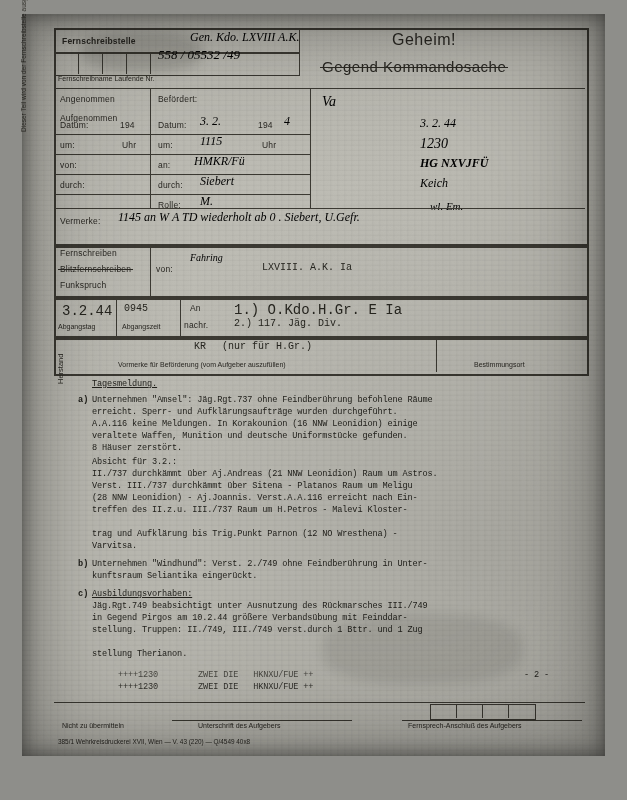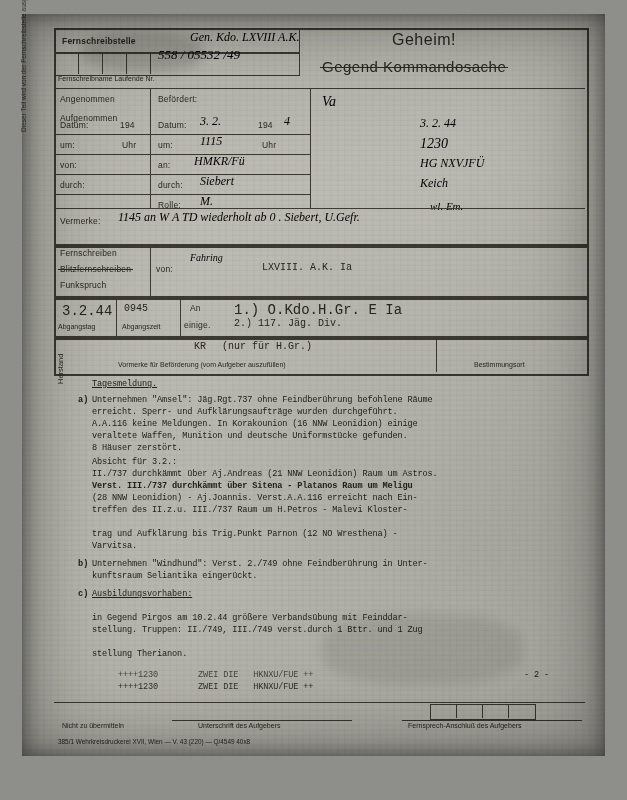--- a/index.html
+++ b/index.html
@@ -109,21 +109,21 @@
     <div class="pr lbl" style="position:absolute;left:136px;top:166px;">durch:</div>
     <div class="hand" style="position:absolute;left:178px;top:160px;font-size:12px;">Siebert</div>
     <div class="hl" style="left:128px;top:180px;width:160px;"></div>
 
     <div class="pr lbl" style="position:absolute;left:136px;top:186px;">Rolle:</div>
     <div class="hand" style="position:absolute;left:178px;top:180px;font-size:12px;">M.</div>
 
     <div class="hand" style="position:absolute;left:300px;top:80px;font-size:14px;">Va</div>
     <div class="hand" style="position:absolute;left:398px;top:102px;font-size:12px;">3. 2.   44</div>
     <div class="hand" style="position:absolute;left:398px;top:122px;font-size:14px;font-style:italic;">1230</div>
-    <div class="hand" style="position:absolute;left:398px;top:142px;font-size:12px;">HG NXVJFÜ</div>
+    <div class="hand" style="position:absolute;left:398px;top:142px;font-size:12px;font-weight:bold;">HG NXVJFÜ</div>
     <div class="hand" style="position:absolute;left:398px;top:162px;font-size:12px;">Keich</div>
     <div class="hand" style="position:absolute;left:408px;top:186px;font-size:11px;">wl. Em.</div>
 
     <div class="hl" style="left:32px;top:194px;width:531px;"></div>
     <div class="pr lbl" style="position:absolute;left:38px;top:202px;">Vermerke:</div>
     <div class="hand" style="position:absolute;left:96px;top:196px;font-size:12px;">1145 an W A TD wiederholt ab 0 .       Siebert, U.Gefr.</div>
 
     <div class="box thick" style="left:32px;top:230px;width:531px;height:52px;"></div>
     <div class="vl" style="left:128px;top:230px;height:52px;"></div>
     <div class="pr lbl" style="position:absolute;left:38px;top:234px;">Fernschreiben</div>
@@ -134,21 +134,21 @@
     <div class="mono" style="position:absolute;left:240px;top:248px;font-size:10px;">LXVIII. A.K. Ia</div>
 
     <div class="box thick" style="left:32px;top:282px;width:531px;height:40px;"></div>
     <div class="vl" style="left:94px;top:282px;height:40px;"></div>
     <div class="vl" style="left:158px;top:282px;height:40px;"></div>
     <div class="mono" style="position:absolute;left:40px;top:289px;font-size:14px;">3.2.44</div>
     <div class="mono" style="position:absolute;left:102px;top:289px;font-size:10px;">0945</div>
     <div class="pr lbl-s" style="position:absolute;left:36px;top:309px;">Abgangstag</div>
     <div class="pr lbl-s" style="position:absolute;left:100px;top:309px;">Abgangszeit</div>
     <div class="pr lbl" style="position:absolute;left:168px;top:289px;">An</div>
-    <div class="pr lbl" style="position:absolute;left:162px;top:306px;">einige.</div>
+    <div class="pr lbl" style="position:absolute;left:162px;top:306px;">nachr.</div>
     <div class="mono" style="position:absolute;left:212px;top:288px;font-size:14px;">1.)  O.Kdo.H.Gr. E Ia</div>
     <div class="mono" style="position:absolute;left:212px;top:304px;font-size:10px;">2.)  117. Jäg. Div.</div>
 
     <div class="box thick" style="left:32px;top:322px;width:531px;height:36px;"></div>
     <div class="vl" style="left:414px;top:322px;height:36px;"></div>
     <div class="mono" style="position:absolute;left:172px;top:327px;font-size:10px;">KR</div>
     <div class="mono" style="position:absolute;left:200px;top:327px;font-size:10px;">(nur für H.Gr.)</div>
     <div class="pr lbl-s" style="position:absolute;left:96px;top:347px;">Vormerke für Beförderung (vom Aufgeber auszufüllen)</div>
     <div class="pr lbl-s" style="position:absolute;left:452px;top:347px;">Bestimmungsort</div>
 
@@ -157,32 +157,33 @@
     <div class="bodyline" style="position:absolute;left:70px;top:365px;text-decoration:underline;">Tagesmeldung.</div>
 
     <div class="markleft" style="left:56px;top:381px;">a)</div>
     <div class="bodyline para" style="left:70px;top:381px;">Unternehmen "Amsel": Jäg.Rgt.737 ohne Feindberührung befohlene Räume</div>
     <div class="bodyline para" style="left:70px;top:393px;">erreicht. Sperr- und Aufklärungsaufträge wurden durchgeführt.</div>
     <div class="bodyline para" style="left:70px;top:405px;">A.A.116 keine Meldungen. In Korakounion (16 NNW Leonidion) einige</div>
     <div class="bodyline para" style="left:70px;top:417px;">veraltete Waffen, Munition und deutsche Uniformstücke gefunden.</div>
     <div class="bodyline para" style="left:70px;top:429px;">8 Häuser zerstört.</div>
     <div class="bodyline para" style="left:70px;top:443px;">Absicht für 3.2.:</div>
     <div class="bodyline para" style="left:70px;top:455px;">II./737 durchkämmt über Aj.Andreas (21 NNW Leonidion) Raum um Astros.</div>
-    <div class="bodyline para" style="left:70px;top:467px;font-weight:bold;">Verst. III./737 durchkämmt über Sitena - Platanos Raum um Meligu</div>
+    <div class="bodyline para" style="left:70px;top:467px;">Verst. III./737 durchkämmt über Sitena - Platanos Raum um Meligu</div>
     <div class="bodyline para" style="left:70px;top:479px;">(28 NNW Leonidion) - Aj.Joannis. Verst.A.A.116 erreicht nach Ein-</div>
     <div class="bodyline para" style="left:70px;top:491px;">treffen des II.z.u. III./737 Raum um H.Petros - Malevi Kloster-</div>
     <div class="bodyline para" style="left:70px;top:515px;">trag und Aufklärung bis Trig.Punkt Parnon (12 NO Wresthena) -</div>
     <div class="bodyline para" style="left:70px;top:527px;">Varvitsa.</div>
 
     <div class="markleft" style="left:56px;top:545px;">b)</div>
     <div class="bodyline para" style="left:70px;top:545px;">Unternehmen "Windhund": Verst. 2./749 ohne Feindberührung in Unter-</div>
     <div class="bodyline para" style="left:70px;top:557px;">kunftsraum Seliantika eingerückt.</div>
 
     <div class="markleft" style="left:56px;top:575px;">c)</div>
     <div class="bodyline para" style="left:70px;top:575px;text-decoration:underline;">Ausbildungsvorhaben:</div>
+    <div class="bodyline para" style="left:70px;top:587px;">Jäg.Rgt.749 beabsichtigt unter Ausnutzung des Rückmarsches III./749</div>
     <div class="bodyline para" style="left:70px;top:599px;">in Gegend Pirgos am 10.2.44 größere Verbandsübung mit Feinddar-</div>
     <div class="bodyline para" style="left:70px;top:611px;">stellung. Truppen: II./749, III./749 verst.durch 1 Bttr. und 1 Zug</div>
     <div class="bodyline para" style="left:70px;top:635px;">stellung Therianon.</div>
 
     <div class="bodyline para" style="left:96px;top:656px;opacity:.75;">++++1230        ZWEI DIE   HKNXU/FUE ++</div>
     <div class="bodyline para" style="left:96px;top:668px;opacity:.9;">++++1230        ZWEI DIE   HKNXU/FUE ++</div>
     <div class="bodyline para" style="left:502px;top:656px;">- 2 -</div>
 
     <div class="hl" style="left:32px;top:688px;width:531px;"></div>
     <div class="box" style="left:408px;top:690px;width:104px;height:14px;"></div>

